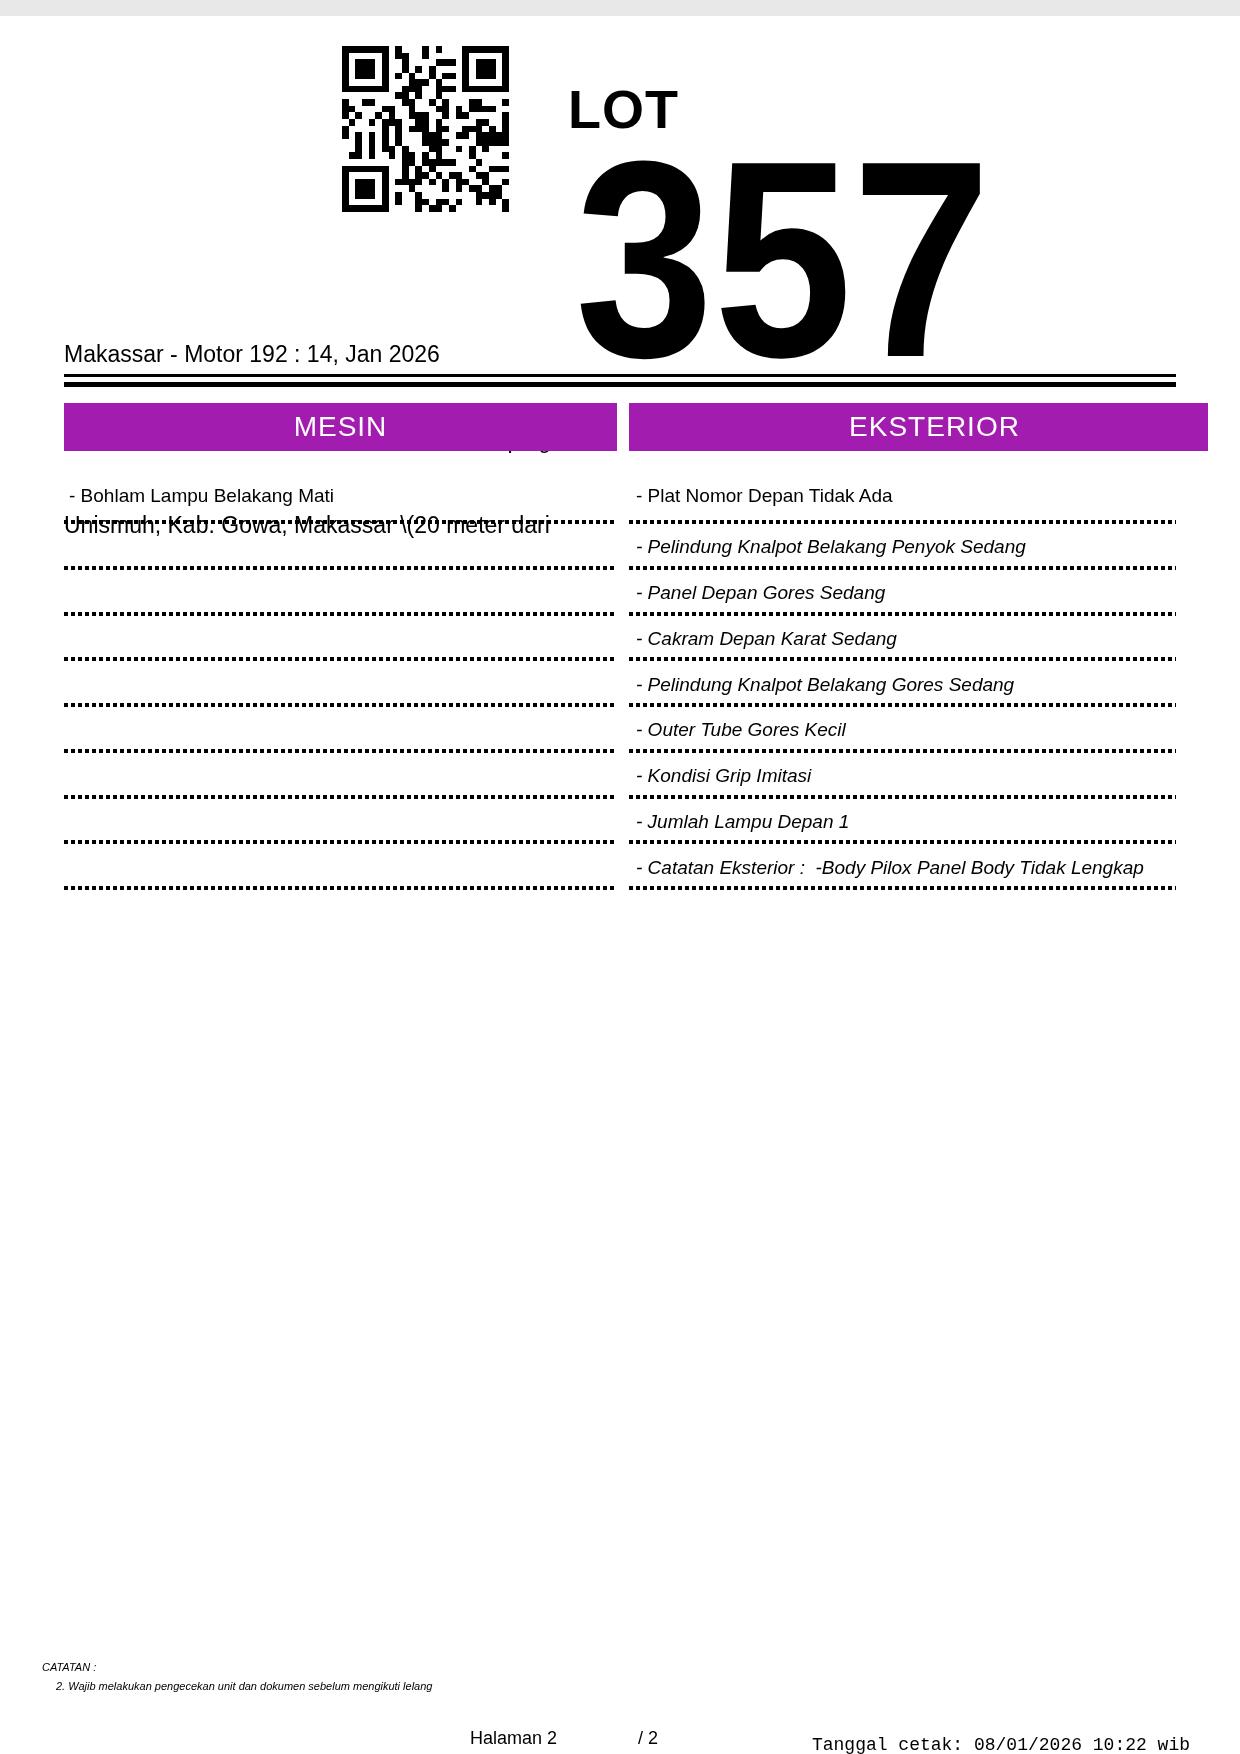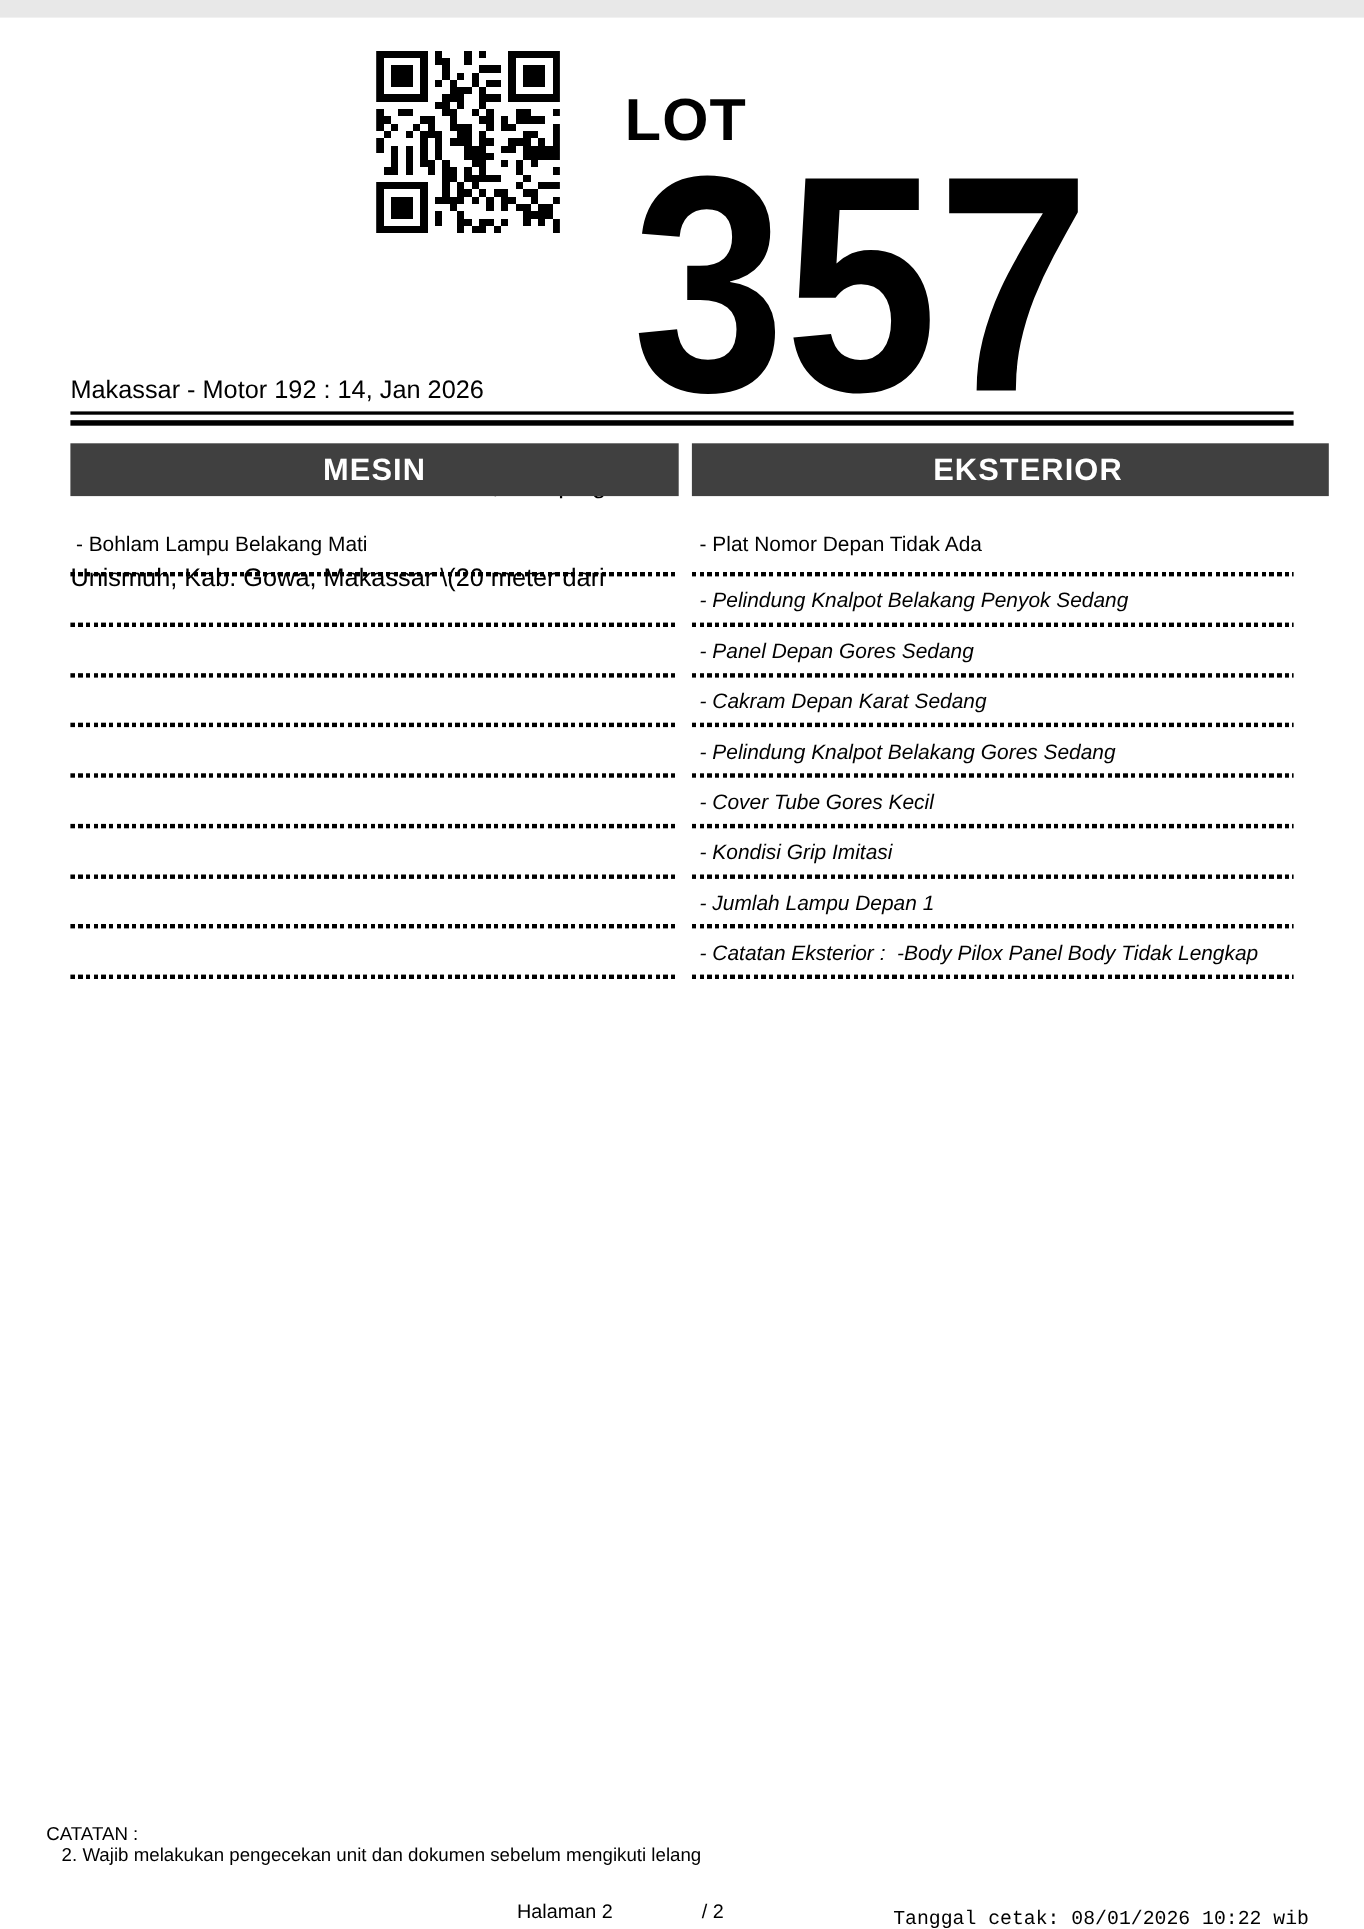--- a/index.html
+++ b/index.html
@@ -28,22 +28,22 @@
     position:absolute;left:64px;top:267px;
     font-size:23px;line-height:28.5px;
     white-space:pre;
   }
   .rule{position:absolute;left:64px;width:1112px;background:#000;}
   .rule-thin{top:358px;height:3px;}
   .rule-thick{top:366px;height:5px;}
   
   .bars{position:absolute;left:64px;top:387px;width:1112px;height:48px;}
   .bar{
-    position:absolute;top:0;height:48px;background:#404040;color:#fff;
-    font-weight:bold;font-size:28px;letter-spacing:1px;
+    position:absolute;top:0;height:48px;background:#a21caf;color:#fff;
+    font-weight:normal;font-size:28px;letter-spacing:1px;
     display:flex;align-items:center;justify-content:center;
   }
   .bar-left{left:0;width:553px;}
   .bar-right{left:565px;width:547px;padding-left:32px;}
   
   .rows{position:absolute;left:64px;top:450px;width:1112px;}
   .row{display:flex;}
   .cell{
     box-sizing:border-box;
     display:flex;align-items:center;
@@ -51,21 +51,21 @@
     white-space:pre-wrap;
     background-image:repeating-linear-gradient(to right,#000 0 4px,transparent 4px 7px);
     background-repeat:no-repeat;background-position:0 100%;background-size:100% 4px;
   }
   .cl{width:553px;padding-left:5px;}
   .cr{margin-left:12px;width:547px;padding-left:7px;}
   .r0{height:58px;}
   .r1{height:54px;}
   .row-sm .cell{height:45.75px;font-style:italic;}
   
-  .notes{position:absolute;left:42px;top:1642px;font-size:17px;line-height:19px;}
+  .notes{position:absolute;left:42px;top:1642px;font-size:11px;line-height:19px;font-style:italic;}
   .note{padding-left:14px;}
   .page-num{position:absolute;left:470px;top:1712px;font-size:18px;}
   .page-total{position:absolute;left:638px;top:1712px;font-size:18px;}
   .printed{position:absolute;right:50px;top:1719px;font-size:18px;font-family:Liberation Mono, monospace;}
 </style>
 </head>
 <body>
 
 <div class="page">
 
@@ -311,21 +311,21 @@
     <div class="row row-sm">
       <div class="cell cl"></div>
       <div class="cell cr">- Cakram Depan Karat Sedang</div>
     </div>
     <div class="row row-sm">
       <div class="cell cl"></div>
       <div class="cell cr">- Pelindung Knalpot Belakang Gores Sedang</div>
     </div>
     <div class="row row-sm">
       <div class="cell cl"></div>
-      <div class="cell cr">- Cover Tube Gores Kecil</div>
+      <div class="cell cr">- Outer Tube Gores Kecil</div>
     </div>
     <div class="row row-sm">
       <div class="cell cl"></div>
       <div class="cell cr">- Kondisi Grip Imitasi</div>
     </div>
     <div class="row row-sm">
       <div class="cell cl"></div>
       <div class="cell cr">- Jumlah Lampu Depan 1</div>
     </div>
     <div class="row row-sm">

